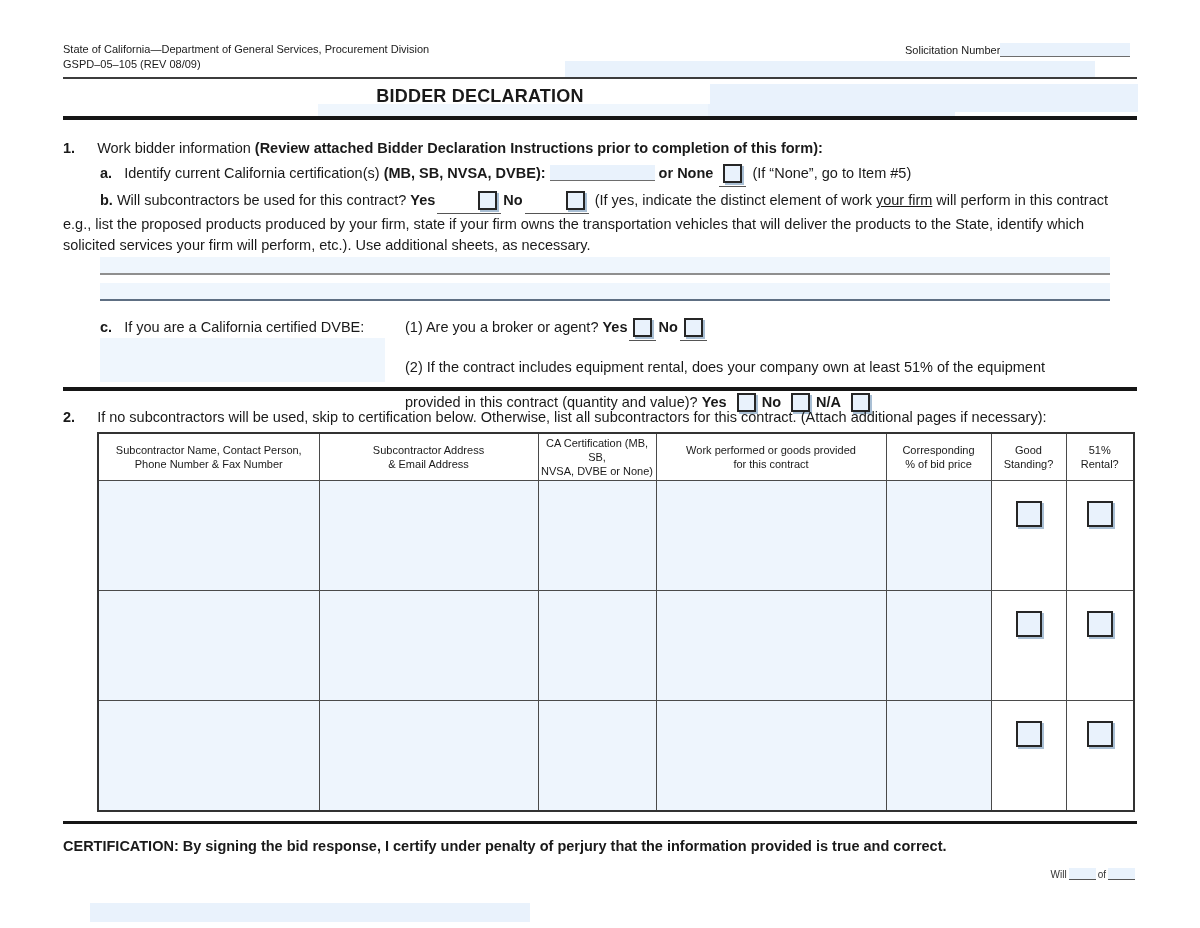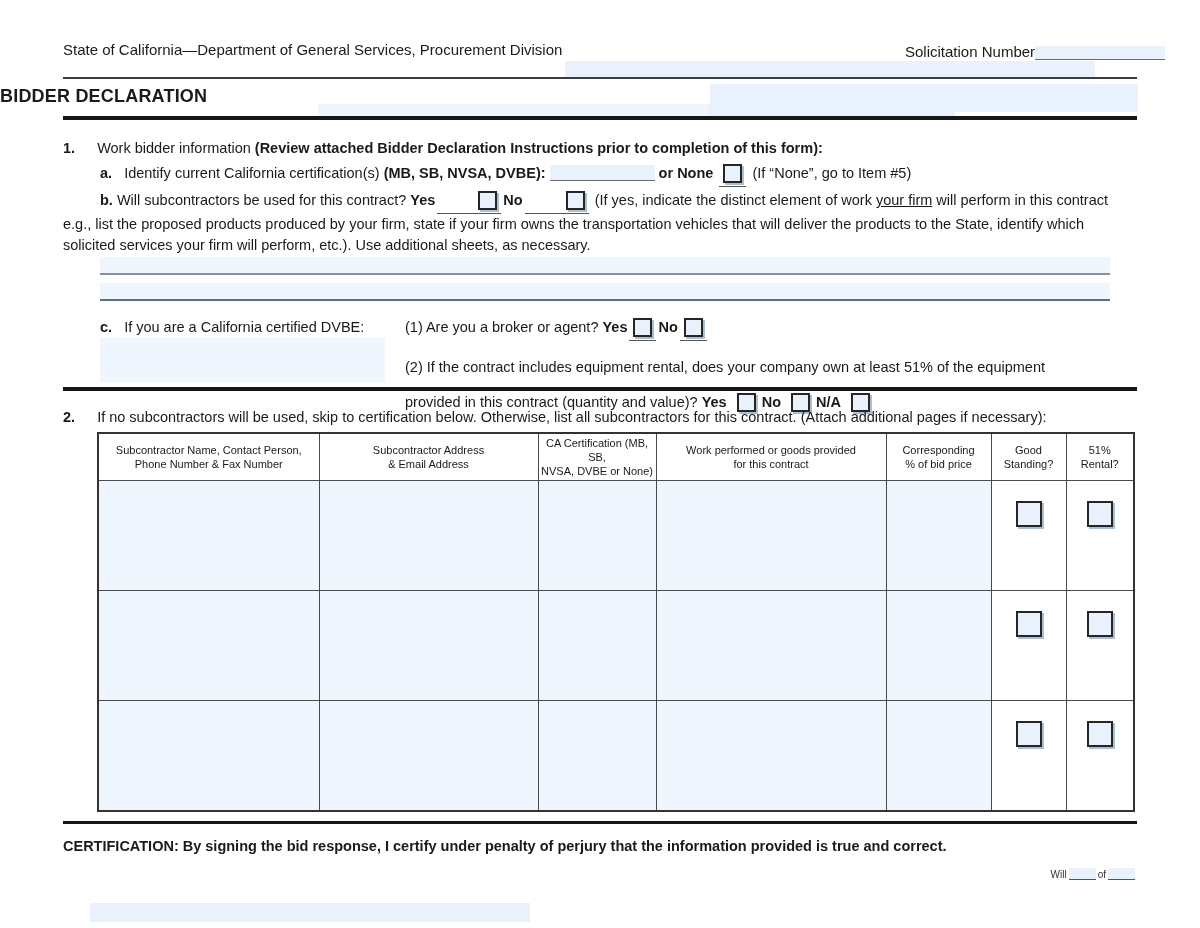--- a/index.html
+++ b/index.html
@@ -3,21 +3,21 @@
 <meta charset="utf-8">
 <style>
   * { margin:0; padding:0; box-sizing:border-box; }
   html,body { background:#fff; }
   body { font-family:"Liberation Sans","DejaVu Sans",sans-serif; color:#1a1a1a; }
   #page { position:relative; width:1200px; height:928px; background:#fff; overflow:hidden; }
 
   .abs { position:absolute; }
   .b { font-weight:bold; }
   .u { text-decoration:underline; }
-  .small { font-size:15px; }
+  .small { font-size:11px; }
   .body-txt { font-size:14.5px; line-height:21px; }
 
   
   .fieldbar { position:absolute; background:#e9f2fc; }
   .fieldbar.lt { background:#eff6fd; }
 
   
   .blank { display:inline-block; background:#e9f2fc; border-bottom:1.5px solid #6d6d6d; height:16px; vertical-align:-3px; }
 
   
@@ -53,29 +53,30 @@
 
 <div id="page">
 
   <div class="fieldbar" style="left:565px;top:61px;width:530px;height:16px;"></div>
   <div class="fieldbar" style="left:710px;top:84px;width:428px;height:28px;"></div>
   <div class="fieldbar lt" style="left:318px;top:104px;width:392px;height:12px;"></div>
   <div class="fieldbar" style="left:708px;top:104px;width:247px;height:12px;"></div>
 
   <div class="abs small" style="left:63px;top:42px;line-height:15px;">
     <div>State of California—Department of General Services, Procurement Division</div>
+    <div>GSPD–05–105 (REV 08/09)</div>
   </div>
 
   <div class="abs small" style="left:905px;top:43px;">
     <span>Solicitation Number</span><span class="blank" style="width:130px;height:14px;"></span>
   </div>
 
   <div class="rule" style="top:77px;height:2px;"></div>
 
-  <div class="abs" style="left:0;top:86px;width:960px;text-align:left;">
+  <div class="abs" style="left:0;top:86px;width:960px;text-align:center;">
     <span class="b" style="font-size:18px;letter-spacing:0.2px;">BIDDER DECLARATION</span>
   </div>
 
   <div class="rule" style="top:116px;height:4px;background:#161616;"></div>
 
   <div class="abs body-txt" style="left:63px;top:138px;">
     <span class="b">1.</span>
     <span style="display:inline-block;width:18px;"></span><span>Work bidder information </span><span class="b">(Review attached Bidder Declaration Instructions prior to completion of this form)</span><span class="b">:</span>
   </div>
 

